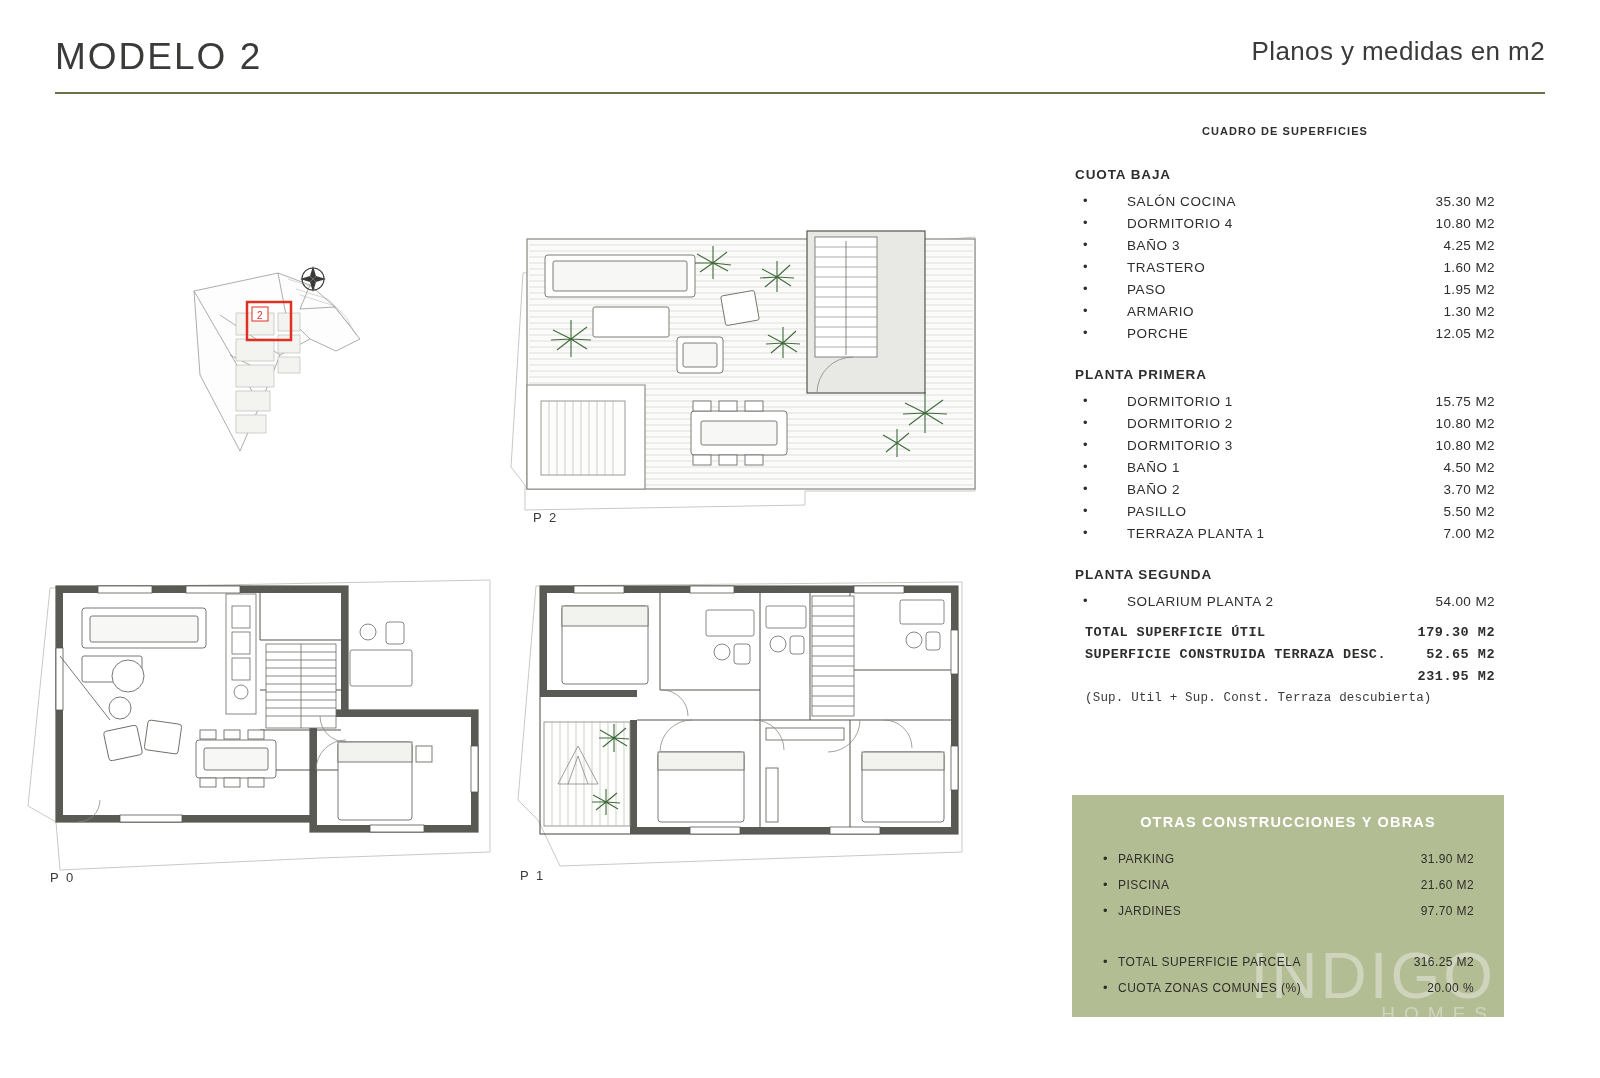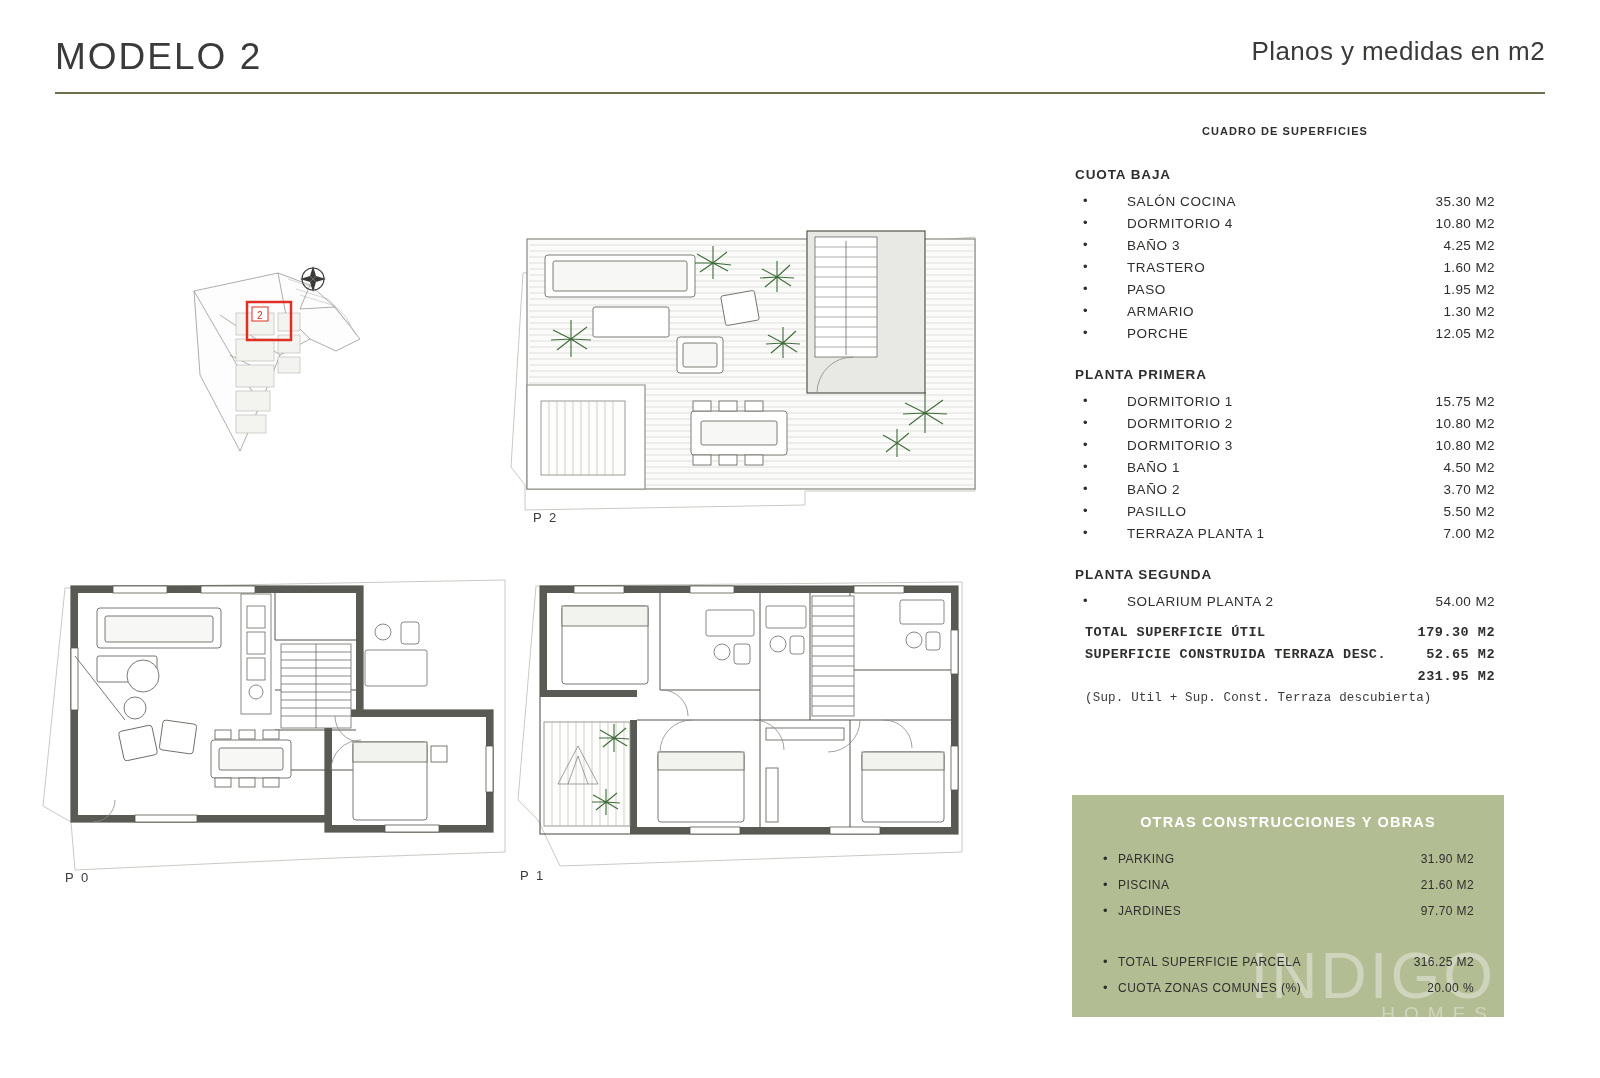--- a/index.html
+++ b/index.html
@@ -401,21 +401,21 @@
           <path d="M0 0 L-20 -10 M0 0 L18 -13 M0 0 L-16 12 M0 0 L18 11 M0 0 L0 -21 M0 0 L0 20 M0 0 L-22 1 M0 0 L22 1"></path>
         </g>
         <g transform="translate(392,228)">
           <path d="M0 0 L-14 -8 M0 0 L12 -10 M0 0 L-11 9 M0 0 L13 8 M0 0 L0 -14 M0 0 L0 14"></path>
         </g>
       </g>
     </svg>
     <div class="plan-caption" style="left:28px; top:295px;">P 2</div>
   </div>
 
-  <div class="plan" style="left:35px; top:570px;">
+  <div class="plan" style="left:20px; top:570px;">
     <svg width="480" height="310" viewBox="0 0 480 310">
 
       <path d="M36 252 L8 236 L30 18 L470 10 L470 282 L300 288 L40 300 Z" fill="#ffffff" stroke="#c9c9c4" stroke-width="1"></path>
 
       <g stroke="#55554f" stroke-width="1.2" fill="none">
         <rect x="36" y="16" width="292" height="236" fill="#ffffff"></rect>
         <rect x="290" y="140" width="168" height="122" fill="#ffffff"></rect>
       </g>
 
       <g fill="#5a5a54">

